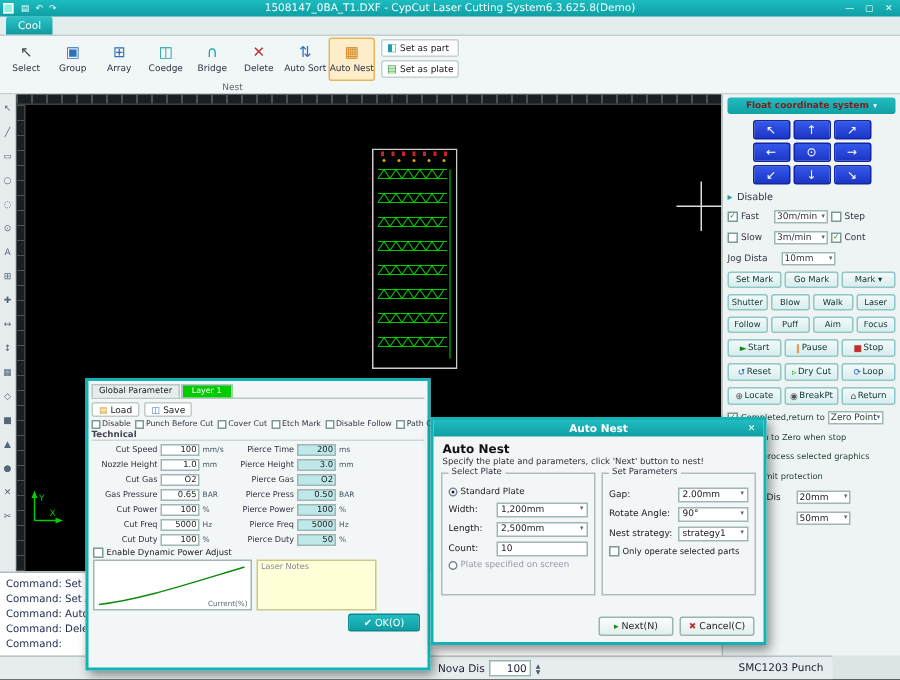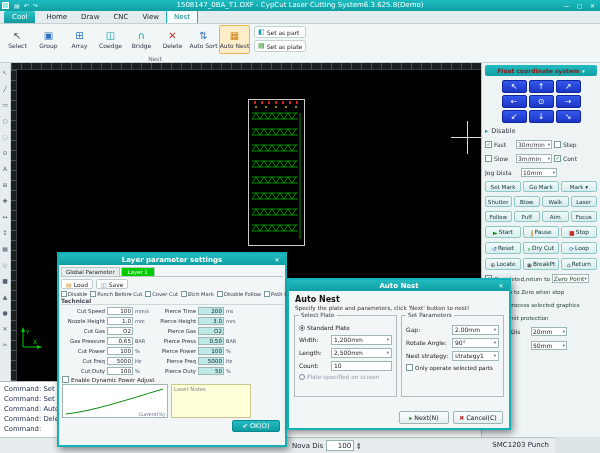--- a/index.html
+++ b/index.html
@@ -135,28 +135,20 @@
     <div class="wtitle">1508147_0BA_T1.DXF - CypCut Laser Cutting System6.3.625.8(Demo)</div>
     <div class="wctrl">
       <span class="wbtn">—</span>
       <span class="wbtn">▢</span>
       <span class="wbtn">✕</span>
     </div>
   </div>
 
   <div class="menubar">
     <div class="file-btn">Cool</div>
-    <div style="display:flex">
-
-    <div class="mtab">Home</div>
-        <div class="mtab">Draw</div>
-        <div class="mtab">CNC</div>
-        <div class="mtab">View</div>
-        <div class="mtab active">Nest</div>
-      </div>
   </div>
 
   <div class="ribbon">
     <div class="rtools">
 
         <div class="rtool">
           <span class="ricon" style="color: rgb(68, 68, 68);">↖</span>
           <span class="rlabel">Select</span>
         </div>
 
@@ -446,24 +438,20 @@
       <span class="nova-input">100</span>
       <span class="spin">
           <span>▲</span>
           <span>▼</span>
         </span>
     </div>
     <span class="device">SMC1203 Punch</span>
   </div>
 
   <div class="dlg ld">
-    <div class="dlg-title">
-      <span>Layer parameter settings</span>
-      <span class="dlg-close">✕</span>
-    </div>
     <div class="ld-tabs">
       <div class="ld-tab">Global Parameter</div>
       <div class="ld-chip" style="background: rgb(0, 204, 0);">Layer 1</div>
     </div>
     <div class="ld-toolbar">
       <div class="ld-tbtn">
           <span style="color:#d89b2a">▤</span>
           <span>Load</span>
         </div>
       <div class="ld-tbtn">

